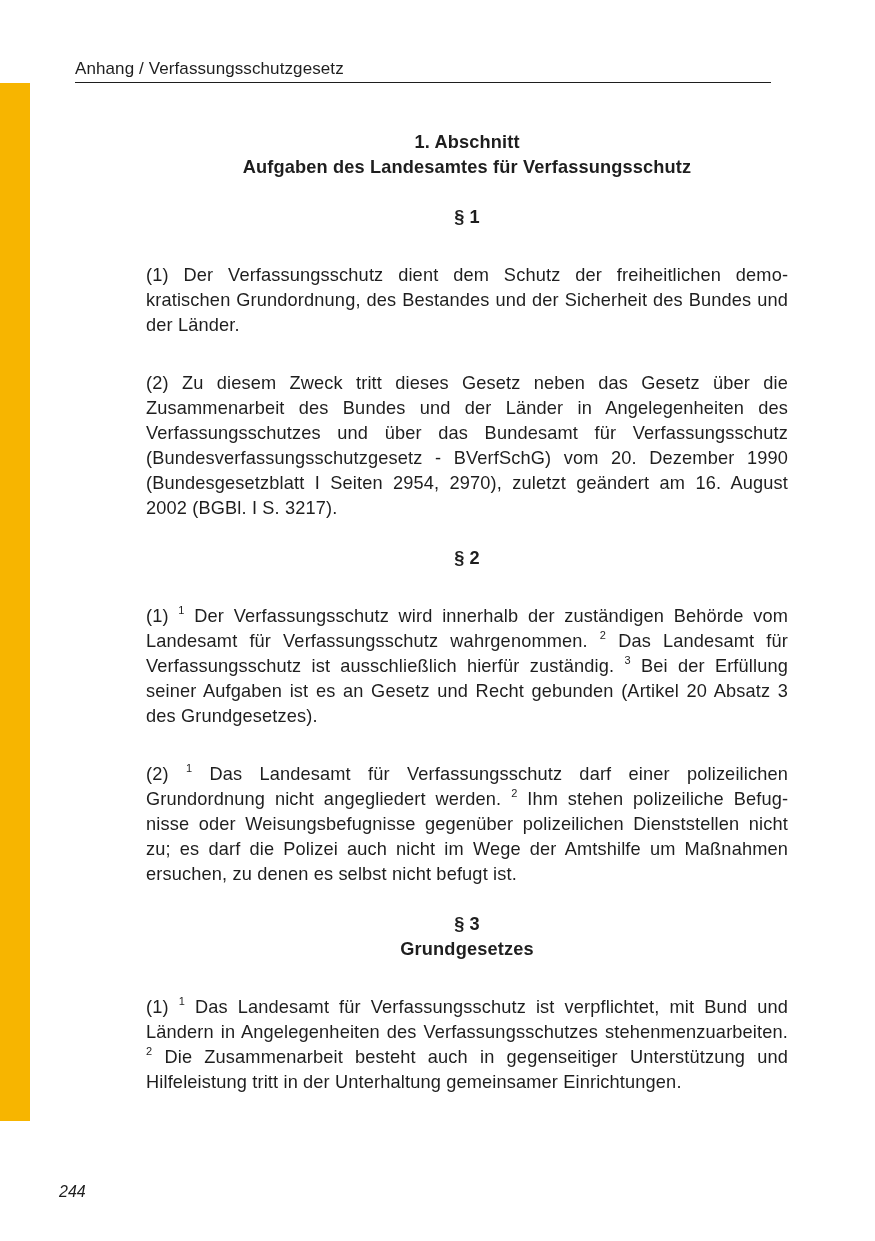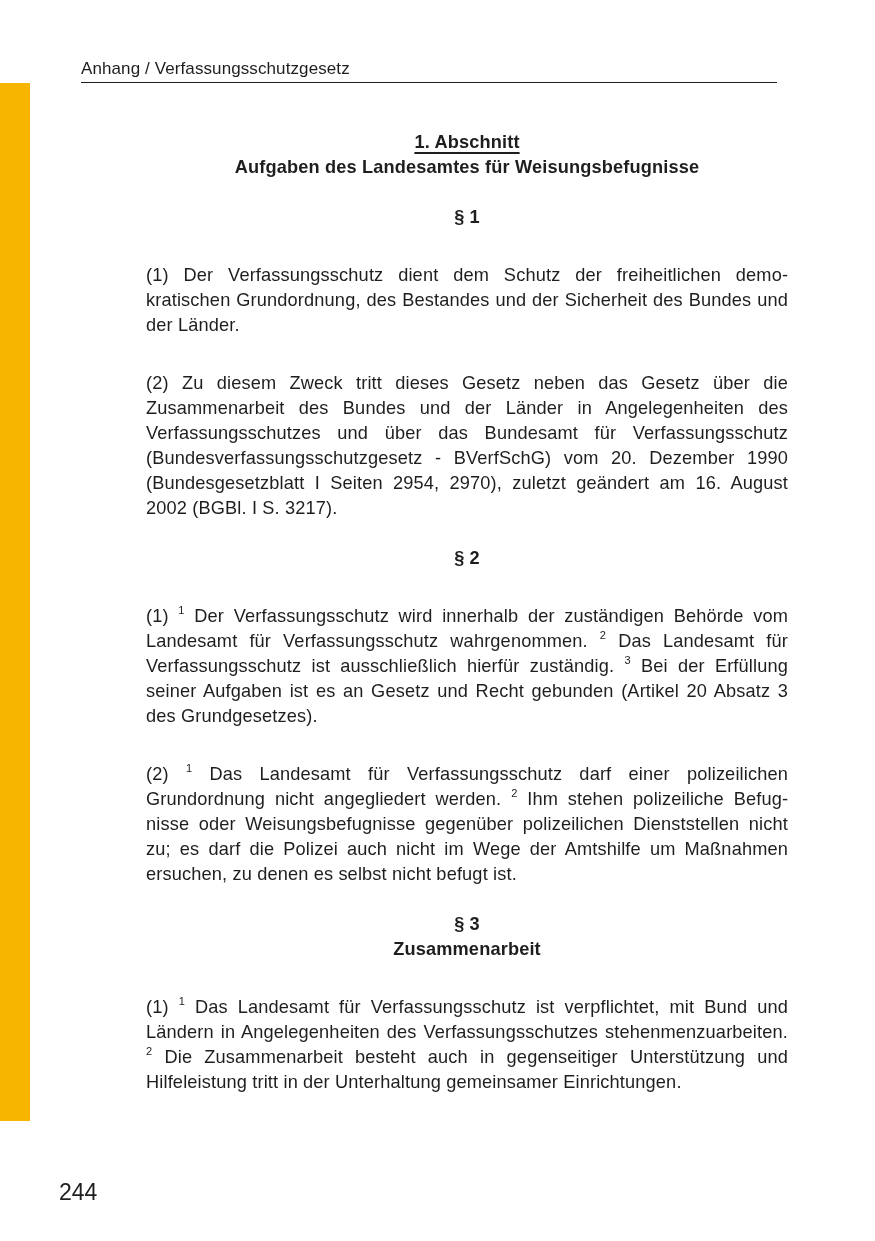--- a/index.html
+++ b/index.html
@@ -18,77 +18,77 @@
     .side-bar {
       position: absolute;
       left: 0;
       top: 83px;
       width: 30px;
       height: 1038px;
       background: #f7b500;
     }
     .running-head {
       position: absolute;
-      left: 81px;
+      left: 75px;
       top: 58px;
       width: 696px;
       height: 24px;
       border-bottom: 1.5px solid #1e1e1e;
       font-size: 17px;
       line-height: 22px;
       letter-spacing: 0.1px;
     }
     .content {
       position: absolute;
       left: 146px;
       top: 130px;
       width: 642px;
       font-size: 18.2px;
       line-height: 25px;
       letter-spacing: 0.15px;
     }
     .center { text-align: center; font-weight: bold; }
     .section-label span {
-      text-decoration: underline;
       text-underline-offset: 4px;
       text-decoration-thickness: 1.5px;
       text-align: center;
     }
     .para-num { margin-top: 25px; }
     .para-title { }
     .para {
       text-align: justify;
       margin-top: 33px;
     }
     sup {
       font-size: 11px;
       line-height: 0;
       vertical-align: 8px;
     }
     .page-number {
       position: absolute;
       left: 59px;
       top: 1181px;
-      font-size: 23px;
+      font-size: 16px;
       line-height: 22px;
+      font-style: italic;
     }
   </style>
 </head>
 <body>
 
 <div class="side-bar"></div>
 
 <div class="running-head">Anhang / Verfassungsschutzgesetz</div>
 
 <div class="content">
 
   <div class="center section-label">
     <span>1. Abschnitt</span>
   </div>
-  <div class="center">Aufgaben des Landesamtes für Weisungsbefugnisse</div>
+  <div class="center">Aufgaben des Landesamtes für Verfassungsschutz</div>
 
   <div class="center para-num">§ 1</div>
 
   <p class="para" style="margin-bottom:0">(1) Der Verfassungsschutz dient dem Schutz der freiheitlichen demo­kratischen Grundordnung, des Bestandes und der Sicherheit des Bun­des und der Länder.</p>
   <p class="para" style="margin-bottom:0">(2) Zu diesem Zweck tritt dieses Gesetz neben das Gesetz über die Zusammenarbeit des Bundes und der Länder in Angelegenheiten des Verfassungsschutzes und über das Bundesamt für Verfassungsschutz (Bundesverfassungsschutzgesetz - BVerfSchG) vom 20. Dezember 1990 (Bundesgesetzblatt I Seiten 2954, 2970), zuletzt geändert am 16. August 2002 (BGBl. I S. 3217).</p>
 
   <div class="center para-num">§ 2</div>
 
   <p class="para" style="margin-bottom:0">
     <span>(1)</span>
@@ -102,21 +102,21 @@
 
   <p class="para" style="margin-bottom:0">
     <span>(2)</span>
     <sup>1</sup>
     <span>Das Landesamt für Verfassungsschutz darf einer polizeilichen Grundordnung nicht angegliedert werden.</span>
     <sup>2</sup>
     <span>Ihm stehen polizeiliche Befug­nisse oder Weisungsbefugnisse gegenüber polizeilichen Dienststellen nicht zu; es darf die Polizei auch nicht im Wege der Amtshilfe um Maßnahmen ersuchen, zu denen es selbst nicht befugt ist.</span>
   </p>
 
   <div class="center para-num">§ 3</div>
-  <div class="center para-title">Zusammenarbeit</div>
+  <div class="center para-title">Grundgesetzes</div>
 
   <p class="para" style="margin-bottom:0">
     <span>(1)</span>
     <sup>1</sup>
     <span>Das Landesamt für Verfassungsschutz ist verpflichtet, mit Bund und Ländern in Angelegenheiten des Verfassungsschutzes stehen­menzuarbeiten.</span>
     <sup>2</sup>
     <span>Die Zusammenarbeit besteht auch in gegenseitiger Unterstützung und Hilfeleistung tritt in der Unterhaltung gemeinsa­mer Einrichtungen.</span>
   </p>
 
 </div>

